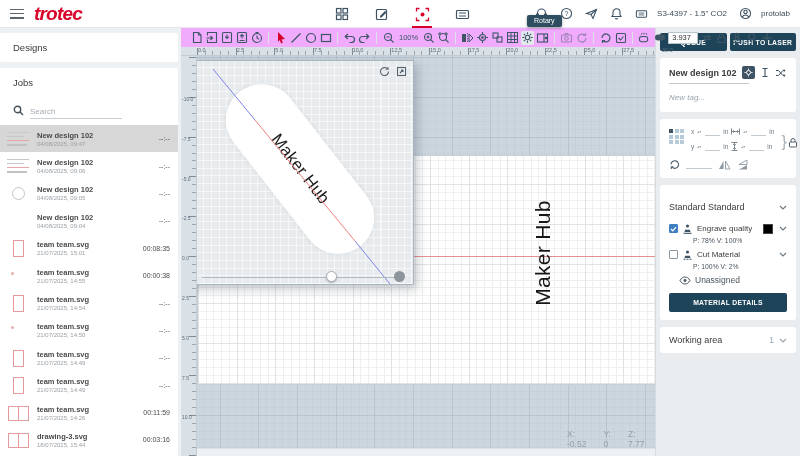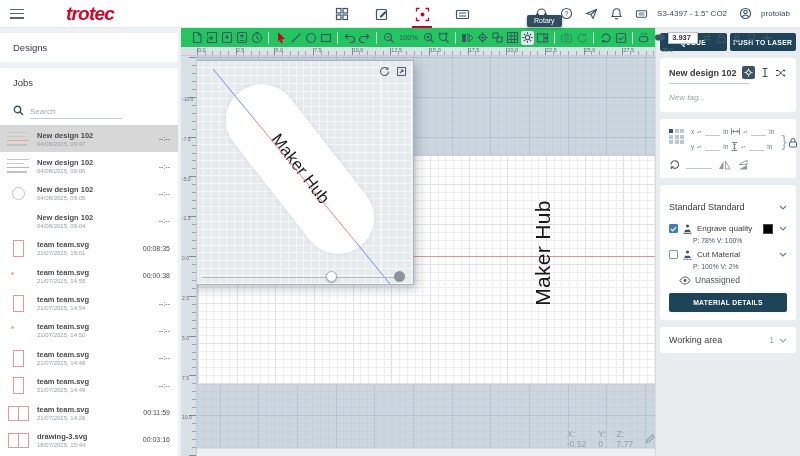--- a/index.html
+++ b/index.html
@@ -1,21 +1,21 @@
 <!DOCTYPE html>
 <html><head>
 <meta charset="utf-8">
 <style>
   *{box-sizing:border-box;margin:0;padding:0;}
   html,body{width:800px;height:456px;overflow:hidden;}
   body{font-family:"Liberation Sans",sans-serif;background:#fff;}
   .app{position:relative;width:800px;height:456px;overflow:hidden;background:#fff;}
 
   
-  .topbar{height:28px;display:flex;align-items:center;padding:0 10px;background:#fff;border-bottom:1px solid #e4e8eb;position:relative;z-index:30;gap:32px;}
+  .topbar{height:28px;display:flex;align-items:center;padding:0 10px;background:#fff;border-bottom:1px solid #e4e8eb;position:relative;z-index:30;}
   .hamburger{width:14px;height:10px;display:flex;flex-direction:column;justify-content:space-between;margin-right:10px;cursor:pointer;}
   .hamburger i{height:1.6px;background:#5a6670;display:block;}
   .logo{font-size:19px;font-weight:bold;font-style:italic;color:#d9042a;letter-spacing:-0.8px;}
   .tabs{position:absolute;left:330px;top:0;height:28px;display:flex;gap:16px;}
   .tab{width:24px;height:100%;display:flex;align-items:center;justify-content:center;position:relative;color:#3e5364;cursor:pointer;}
   .tab.active{color:#d40029;}
   .tab.active::after{content:"";position:absolute;left:2px;right:2px;bottom:0;height:2px;background:#d40029;}
   .topbar-right{margin-left:auto;display:flex;align-items:center;gap:9px;color:#3e5364;}
   .tb-txt{font-size:8px;color:#3c4b57;}
 
@@ -43,28 +43,28 @@
   .t-lines{background:linear-gradient(#c8c8c8 0 0) 0 2px/22px 1px no-repeat,linear-gradient(#c8c8c8 0 0) 0 6px/17px 1px no-repeat,linear-gradient(#e3a7a7 0 0) 0 10px/22px 1px no-repeat,linear-gradient(#c2c2c2 0 0) 0 14px/20px 2px no-repeat;}
   .t-circle::before{content:"";position:absolute;left:5px;top:3px;width:11px;height:11px;border:1px solid #bfc5ca;border-radius:50%;}
   .t-blank::before{content:"";}
   .t-rect-v::before{content:"";position:absolute;left:6px;top:1px;width:9px;height:15px;border:1px solid #e39a9a;background:#fff;}
   .t-dot::before{content:"";position:absolute;left:4px;top:5px;width:3px;height:3px;background:#e8b0b0;border-radius:50%;}
   .t-rect-2::before{content:"";position:absolute;left:1px;top:2px;width:9px;height:13px;border:1px solid #e39a9a;background:#fff;}
   .t-rect-2::after{content:"";position:absolute;left:11px;top:2px;width:9px;height:13px;border:1px solid #e39a9a;background:#fff;}
 
   
   .canvas-col{flex:1;display:flex;flex-direction:column;position:relative;background:#fff;min-width:0;}
-  .toolbar{height:19px;display:flex;align-items:center;gap:2px;padding-left:9px;background:#22c55e;flex:none;}
+  .toolbar{height:19px;display:flex;align-items:center;gap:2px;padding-left:9px;background:#f0abfc;flex:none;}
   .tbi{width:13px;height:14px;display:flex;align-items:center;justify-content:center;color:#3c5666;flex:none;cursor:pointer;}
   .tbi.dim{opacity:.45;}
   .tbi.pressed{background:#e2e8ec;border-radius:2px;}
   .tsep{width:1px;height:12px;background:#dce1e5;margin:0 3px;flex:none;}
   .zoom-level{font-size:7.5px;color:#3c5666;padding:0 2px;flex:none;cursor:pointer;}
   .rotary-input{display:flex;align-items:center;gap:2px;border:1px solid #b9c3ca;background:#fff;height:12px;padding:0 3px;flex:none;}
-  .rotary-input input{border:none;outline:none;width:22px;font-size:7.5px;color:#333;background:transparent;font-weight:bold;}
+  .rotary-input input{border:none;outline:none;width:22px;font-size:7.5px;color:#333;background:transparent;}
 
   .ruler-top{height:9px;background:#d9e0e6;position:relative;flex:none;border-bottom:1px solid #c3ccd3;}
   .rt-ticks{position:absolute;left:16px;right:0;top:0;bottom:0;
     background-image:
       repeating-linear-gradient(90deg,#7f8d98 0 1px,transparent 1px 38.67px),
       repeating-linear-gradient(90deg,#9aa7b1 0 1px,transparent 1px 7.734px);
     background-size:100% 7px,100% 4px;background-position:left bottom,left bottom;background-repeat:no-repeat,no-repeat;}
   .rl-label{position:absolute;top:0px;font-size:5.5px;color:#5f6d78;white-space:nowrap;}
 
   .region{flex:1;position:relative;background:#ccd6df;overflow:hidden;
@@ -95,21 +95,21 @@
       repeating-linear-gradient(90deg,rgba(255,255,255,.55) 0 1px,transparent 1px 7.7px),
       repeating-linear-gradient(0deg,rgba(255,255,255,.55) 0 1px,transparent 1px 7.7px);}
   .fp-icons{position:absolute;top:5px;right:6px;display:flex;gap:6px;z-index:4;color:#55646f;}
   .cylinder{position:absolute;left:14px;top:72px;width:196px;height:72px;border-radius:36px;background:#fff;transform:rotate(52deg);display:flex;align-items:center;justify-content:center;z-index:1;box-shadow:0 0 5px rgba(0,0,0,.08);}
   .cylinder span{font-size:17px;color:#1c1c1c;white-space:nowrap;}
   .fp-line{position:absolute;inset:0;z-index:2;pointer-events:none;}
   .fp-track{position:absolute;left:14px;right:16px;top:216px;height:1px;background:#b4bbc1;z-index:3;}
   .fp-handle{position:absolute;left:138px;top:210px;width:11px;height:11px;border-radius:50%;background:#fff;border:1px solid #a8aeb4;box-shadow:0 1px 2px rgba(0,0,0,.25);z-index:4;cursor:pointer;}
   .fp-end{position:absolute;right:8px;top:210px;width:11px;height:11px;border-radius:50%;background:#8d949b;z-index:4;cursor:pointer;}
 
-  .status{position:absolute;left:386px;top:373px;display:flex;gap:6px;align-items:center;font-size:8.5px;color:#93a0a9;z-index:4;}
+  .status{position:absolute;left:386px;top:373px;display:flex;gap:17px;align-items:center;font-size:8.5px;color:#93a0a9;z-index:4;}
   .hscroll{position:absolute;left:0;bottom:0;width:100%;height:8px;background:#eef1f3;border-top:1px solid #dce1e5;z-index:7;}
 
   
   .tooltip{position:absolute;left:527px;top:15px;background:#2e4d61;color:#fff;font-size:7px;padding:2px 7px 3px;border-radius:2px;z-index:50;box-shadow:0 1px 3px rgba(0,0,0,.35);}
 
   
   .rpanel{width:145px;background:#e9edf0;border-left:1px solid #d6dbdf;padding:5px 4px;display:flex;flex-direction:column;overflow:hidden;}
   .btn-row{display:flex;gap:3px;}
   .navy-btn{flex:1;height:18px;background:#1d4459;color:#fff;font-size:6.8px;font-weight:bold;border:none;border-radius:2px;display:flex;align-items:center;justify-content:center;letter-spacing:.3px;cursor:pointer;white-space:nowrap;}
   .p-card{background:#fff;border-radius:3px;margin-top:7px;padding:8px 9px;}

